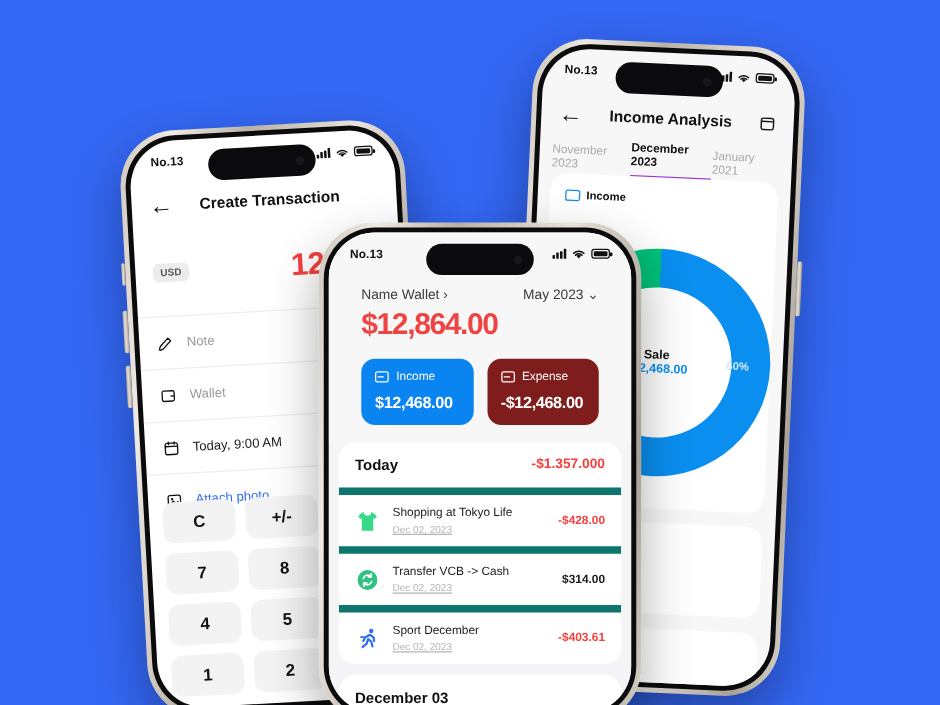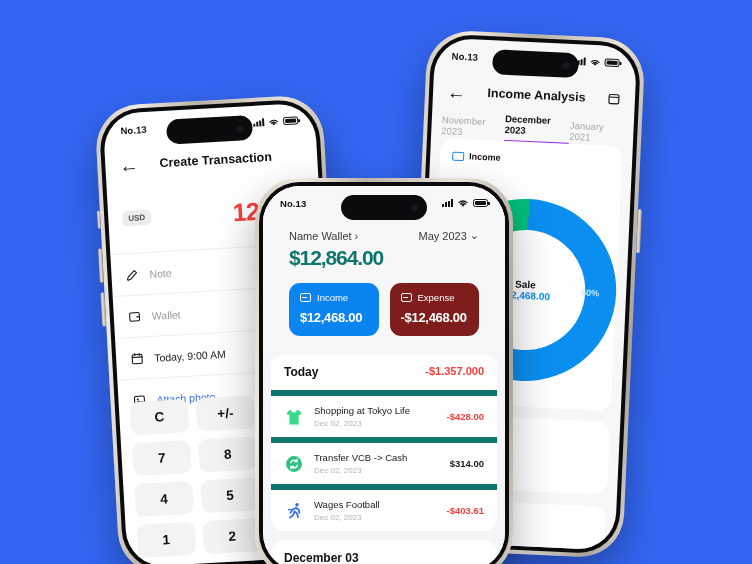--- a/index.html
+++ b/index.html
@@ -93,38 +93,38 @@
   .tag-ic::after{content:"";position:absolute;inset:2px 2px;border-top:1px solid #fff;border-bottom:1px solid #fff;}
   .rpi-val { font-size:13px; font-weight:700; color:#111; margin-top:11px; letter-spacing:-.2px; }
   .rpi-pct { font-size:8px; color:#b6b6bb; margin-top:5px; }
 
   
   #phoneCenter { width:258px; height:400px; left:255px; top:178px; z-index:4; }
   .cp-top { position:absolute; top:34px; left:0; right:0; padding:9px 26px 0; }
   .cp-wallet-row { display:flex; align-items:center; justify-content:space-between; }
   .cp-wallet { font-size:11px; color:#3a3a40; display:flex; align-items:center; gap:3px; }
   .cp-month { font-size:11px; color:#3a3a40; display:flex; align-items:center; gap:3px; }
-  .cp-balance { font-size:21px; font-weight:700; color:#0f766e; letter-spacing:-1.1px; margin-top:4px; }
+  .cp-balance { font-size:24px; font-weight:700; color:#ef4444; letter-spacing:-1.1px; margin-top:4px; }
   .cp-cards { display:flex; gap:11px; margin-top:13px; }
   .cp-card { flex:1; border-radius:11px; padding:9px 11px 11px; color:#fff; }
   .cp-card.inc { background:#0a84f0; } .cp-card.exp { background:#7f1d1d; }
   .cpc-head { display:flex; align-items:center; gap:6px; font-size:9.5px; }
   .card-ic { width:11px; height:9px; border:1.4px solid #fff; border-radius:2px; position:relative; flex:none; }
   .card-ic::after { content:""; position:absolute; left:1.2px; top:2.6px; width:5px; height:1.2px; background:#fff; }
   .cpc-val { font-size:13px; font-weight:700; margin-top:7px; letter-spacing:-.3px; }
   .cp-list { position:absolute; top:168px; left:8px; right:8px; }
   .cp-section { background:#fff; border-radius:13px; margin-bottom:9px; overflow:hidden; }
   .sec-head { display:flex; justify-content:space-between; padding:11px 13px; }
   .sec-title { font-size:12px; font-weight:700; color:#111; }
   .sec-total { font-size:11px; font-weight:700; color:#f5403c; }
   .tx { display:flex; align-items:center; gap:10px; padding:9px 13px; border-top:6px solid #0f766e; }
   .tx-ic { width:20px; height:20px; flex:none; }
   .tx-mid { flex:1; }
   .tx-name { font-size:9.5px; color:#1a1a1a; }
-  .tx-date { font-size:8px; color:#b4b4ba; margin-top:3px; }
+  .tx-date { font-size:8px; color:#b4b4ba; margin-top:3px;text-decoration:underline; }
   .tx-amt { font-size:9.5px; font-weight:700; color:#1a1a1a; }
   .tx-amt.neg { color:#f5403c; }
   .cp-screen-bg { position:absolute; inset:0; background:#f5f5f7; }
   .cp-head-bg { position:absolute; top:0; left:0; right:0; height:168px; background:#f7f7f8; }
 </style>
 </head>
 <body>
 
 <div class="stage">
 
@@ -380,21 +380,21 @@
               <div class="tx-amt">$314.00</div>
             </div>
 
             <div class="tx">
               <svg class="tx-ic" viewBox="0 0 24 24">
                 <circle cx="15.6" cy="4.6" r="2.1" fill="#2f6cf6"></circle>
                 <path d="M14.4 8.2 10 10.6l-2.1 3.6M14.4 8.2l3.4 2.4.6 3.6M12.6 12.4l-1.4 4.2-4 3.4M12.6 12.4l3 2.4 1.2 4.6" stroke="#2f6cf6" stroke-width="2.1" fill="none" stroke-linecap="round" stroke-linejoin="round"></path>
                 <path d="M5.6 10.4h3" stroke="#2f6cf6" stroke-width="1.6" stroke-linecap="round"></path>
               </svg>
               <div class="tx-mid">
-                <div class="tx-name">Wages Football</div>
+                <div class="tx-name">Sport December</div>
                 <div class="tx-date">Dec 02, 2023</div>
               </div>
               <div class="tx-amt neg">-$403.61</div>
             </div>
           </div>
 
           <div class="cp-section">
             <div class="sec-head">
               <div class="sec-title">December 03</div>
             </div>

